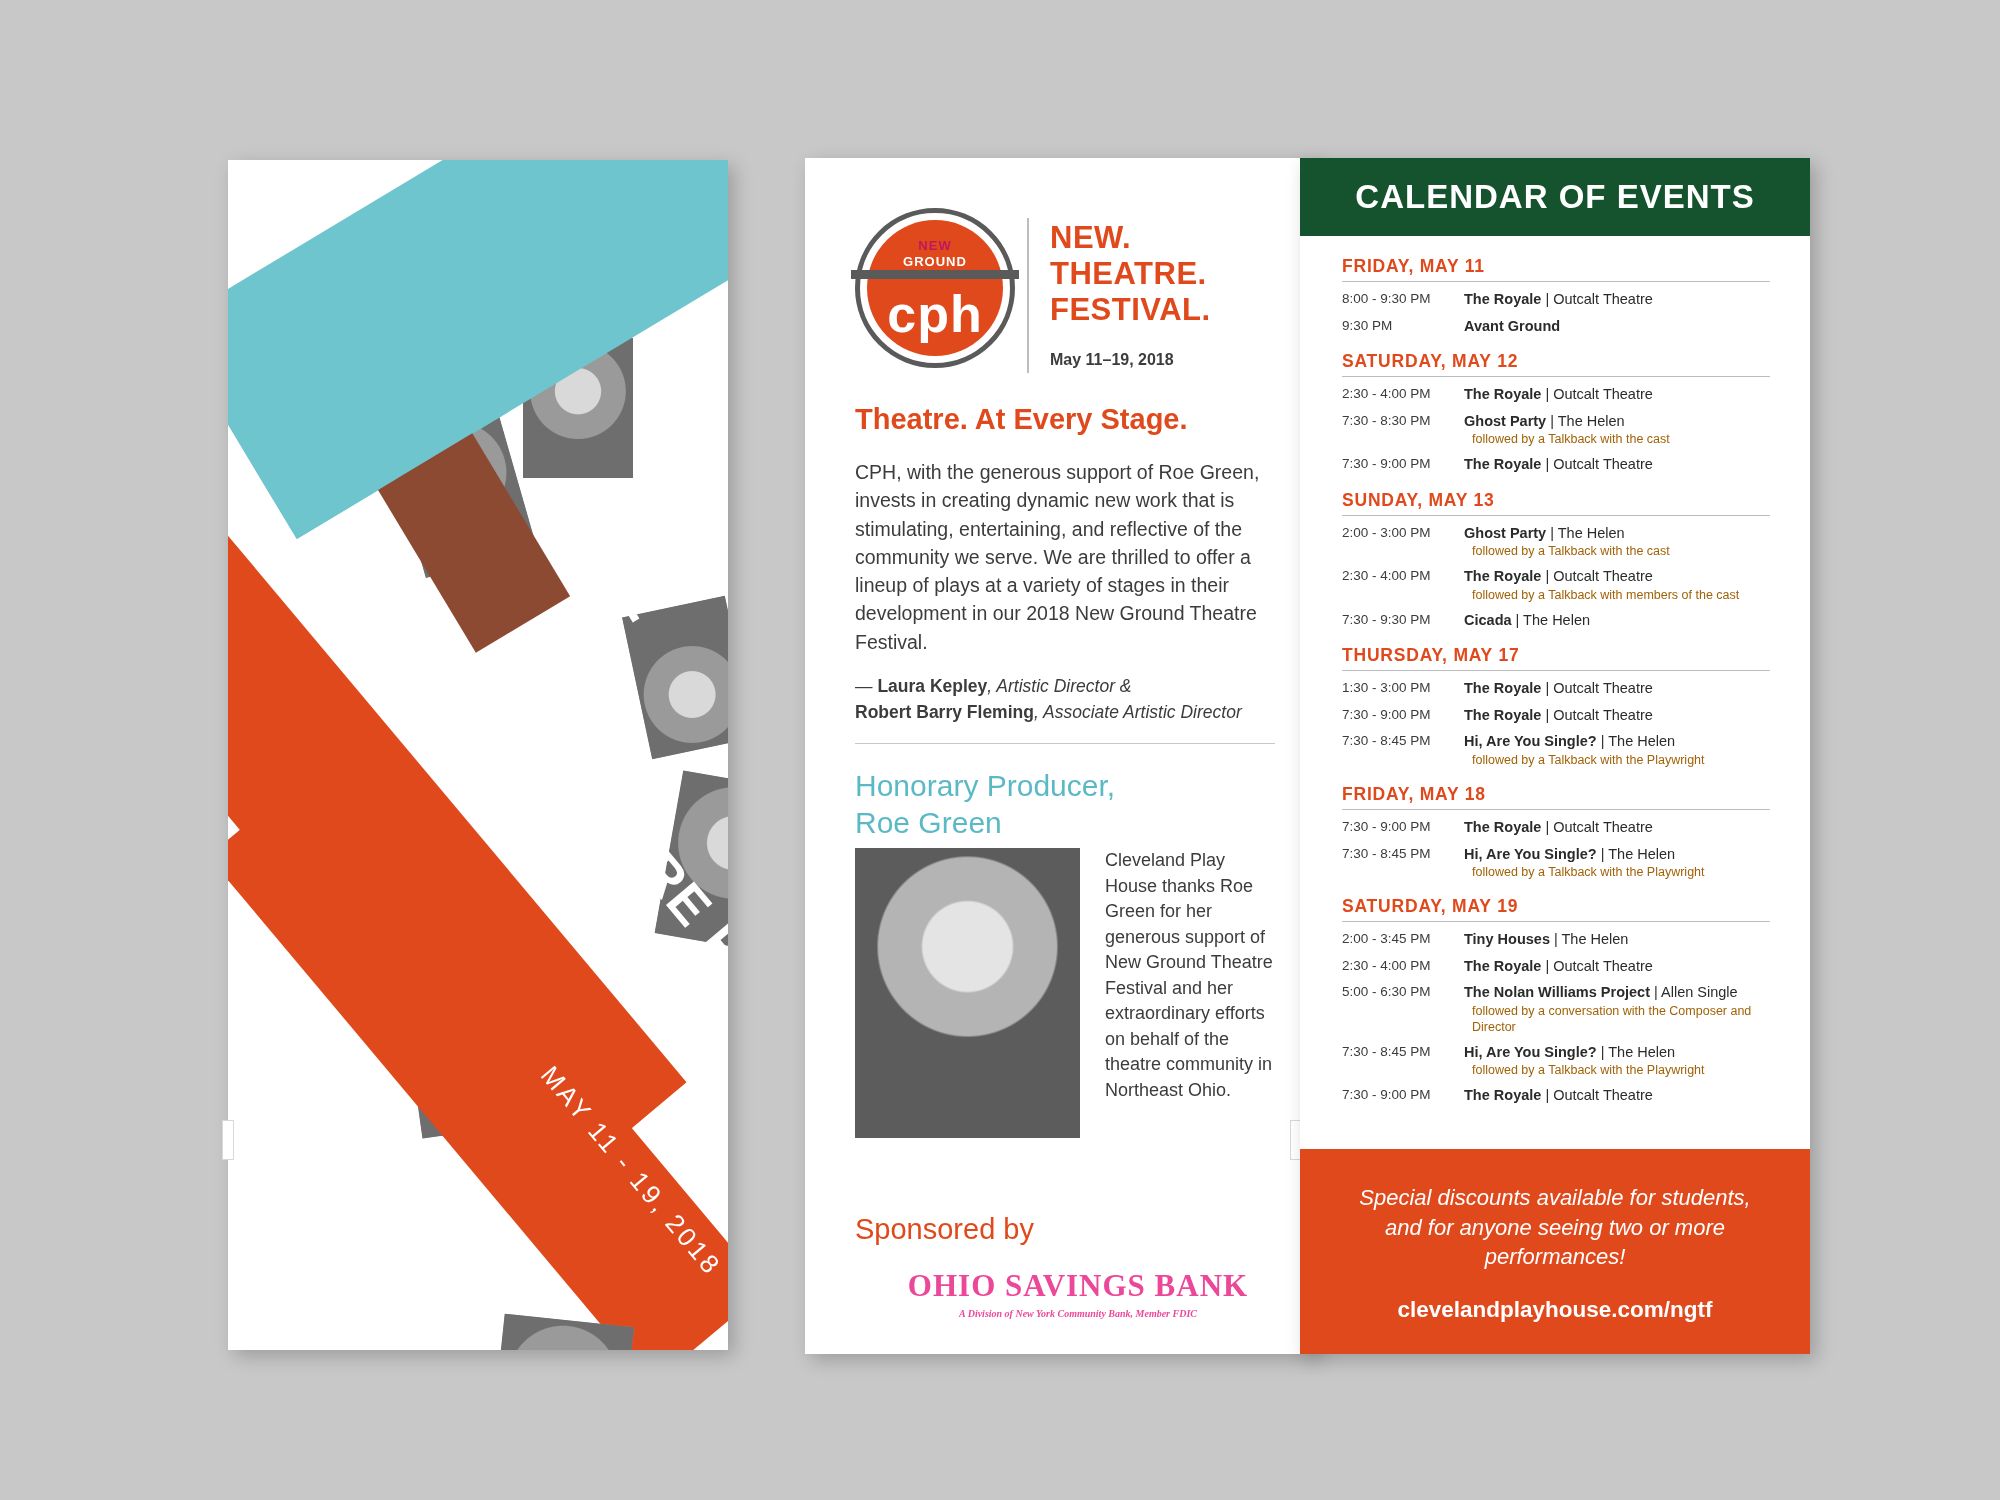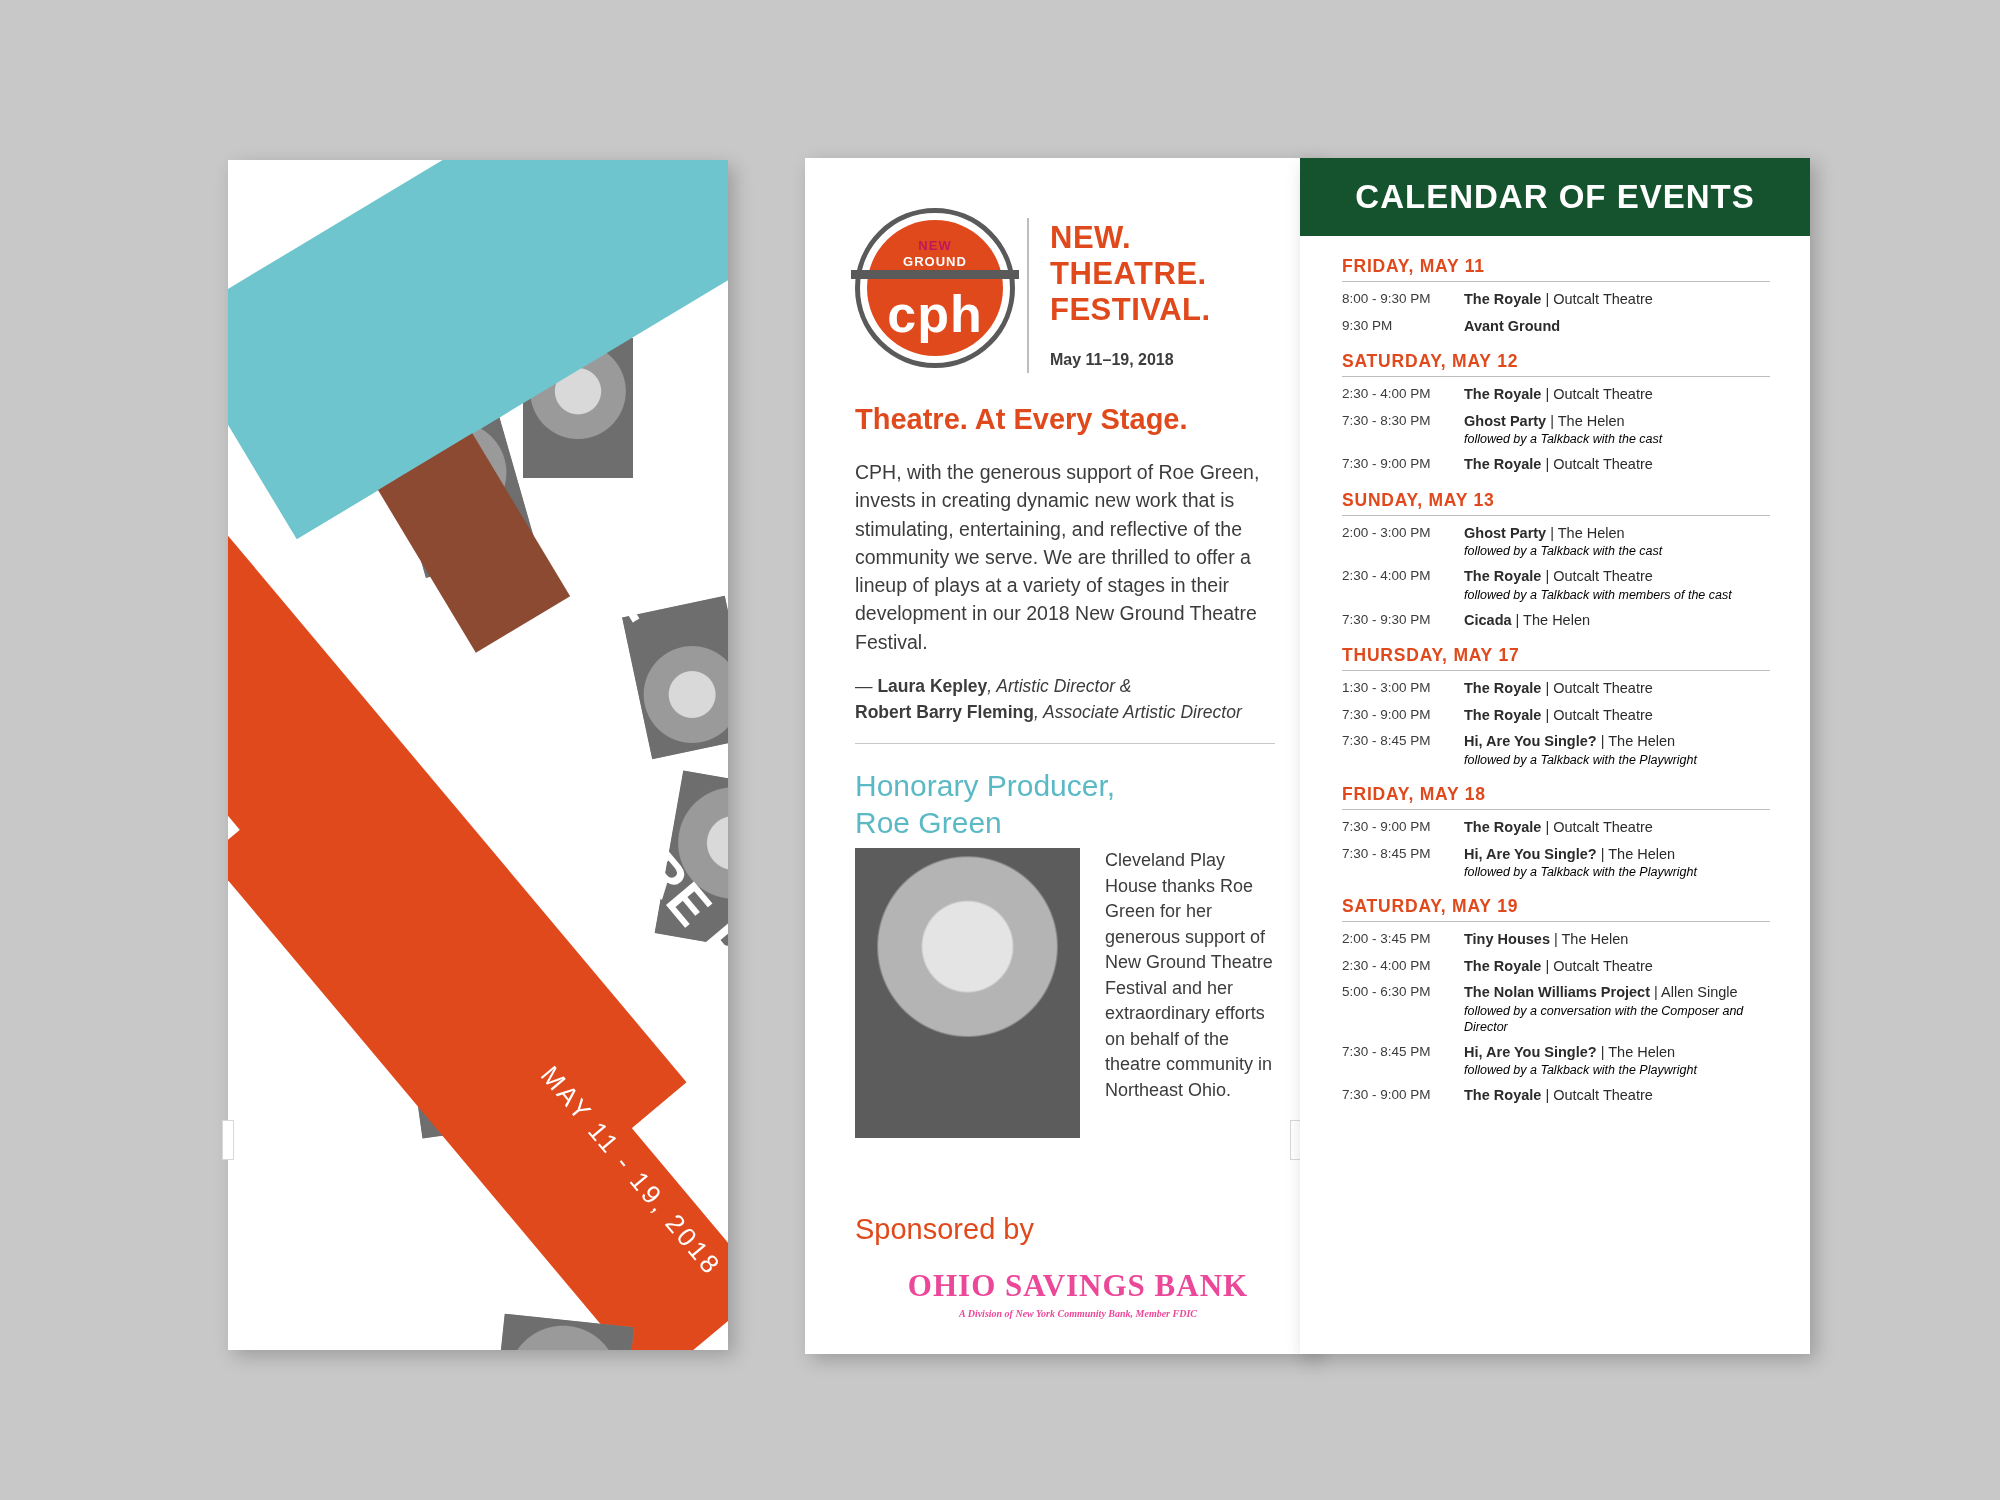--- a/index.html
+++ b/index.html
@@ -105,21 +105,21 @@
   .cal-header h1{margin:0;color:#ffffff;font-size:33px;font-weight:bold;letter-spacing:1px;
      line-height:78px;text-align:center;}
   .cal-body{position:absolute;left:42px;top:98px;width:428px;}
   .daygroup{margin-bottom:16px;}
   .dayname{color:#e0491c;font-size:17.5px;font-weight:bold;letter-spacing:.8px;padding-bottom:4px;
      border-bottom:1px solid #bcbcbc;}
   .evt{display:flex;margin-top:8px;}
   .evt-time{width:122px;flex:0 0 122px;color:#3c3c3c;font-size:13.5px;padding-top:1px;}
   .evt-main{flex:1;color:#2b2b2b;font-size:14.5px;line-height:1.28;}
   .evt-main b{font-weight:bold;}
-  .evt-note{display:block;font-style:italic;font-size:12.5px;color:#000000;margin-top:1px;}
+  .evt-note{display:block;font-size:12.5px;color:#a16207;margin-top:1px;margin-left:8px;}
 
   .cal-footer{position:absolute;left:0;bottom:0;width:510px;height:205px;background:#e0491c;color:#fff;}
   .cal-footer .fnote{position:absolute;left:40px;top:34px;width:430px;text-align:center;
      font-style:italic;font-size:22px;line-height:1.35;}
   .cal-footer .furl{position:absolute;left:40px;top:148px;width:430px;text-align:center;
      font-size:22.5px;font-weight:bold;}
 
   
   .cph{position:relative;width:160px;height:160px;}
   .cph .ring{position:absolute;inset:0;border-radius:50%;border:5px solid #5a5a5a;}
@@ -307,15 +307,19 @@
           <div class="evt">
             <div class="evt-time">7:30 - 8:45 PM</div>
             <div class="evt-main"><b>Hi, Are You Single?</b><span> | The Helen</span><span class="evt-note">followed by a Talkback with the Playwright</span></div>
           </div>
           <div class="evt">
             <div class="evt-time">7:30 - 9:00 PM</div>
             <div class="evt-main"><b>The Royale</b><span> | Outcalt Theatre</span></div>
           </div>
         </div>
       </div>
+    <div class="cal-footer">
+      <div class="fnote">Special discounts available for students, and for anyone seeing two or more performances!</div>
+      <div class="furl">clevelandplayhouse.com/ngtf</div>
+    </div>
   </div>
 
 </div>
 
 </body></html>

